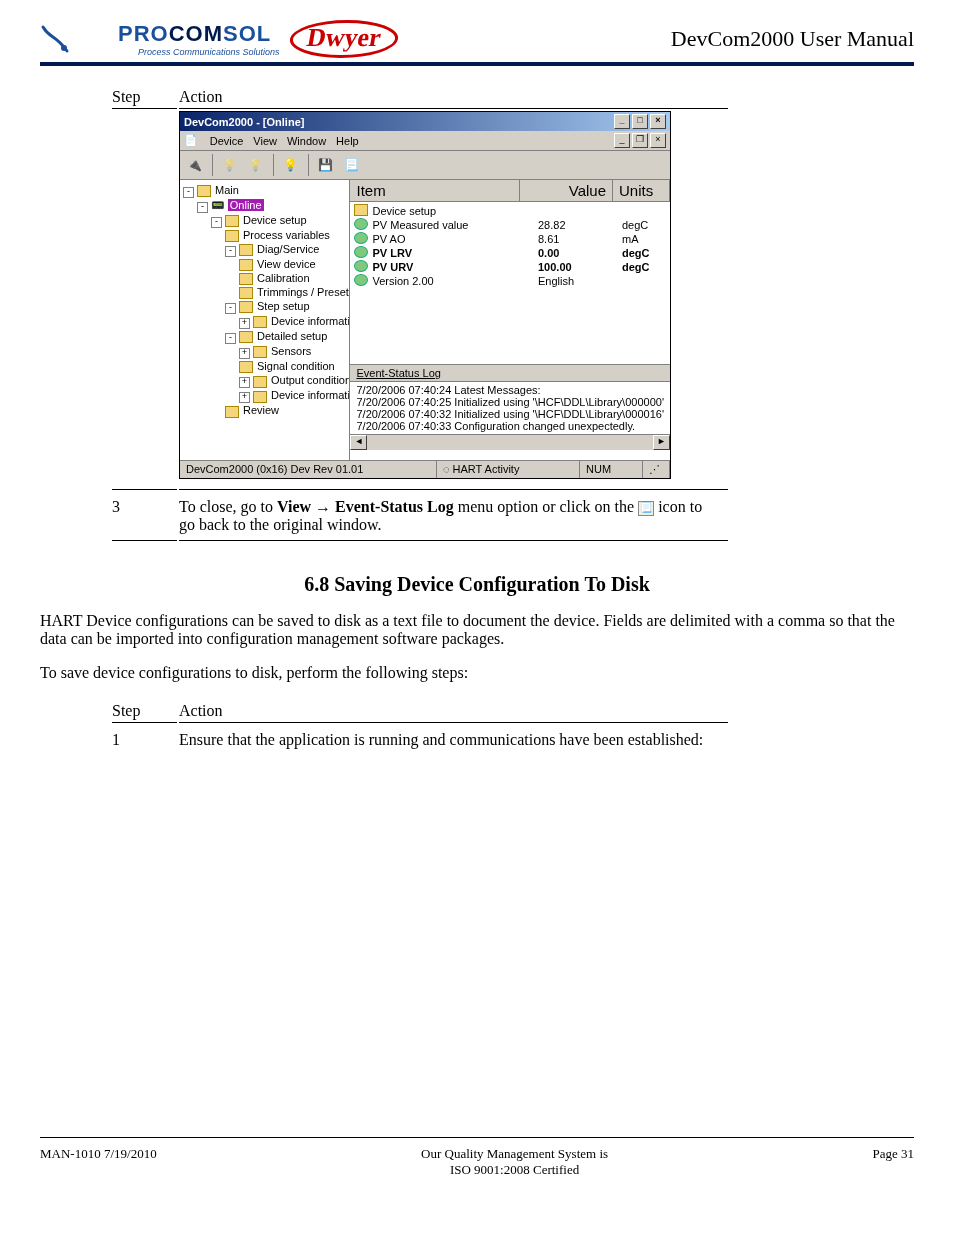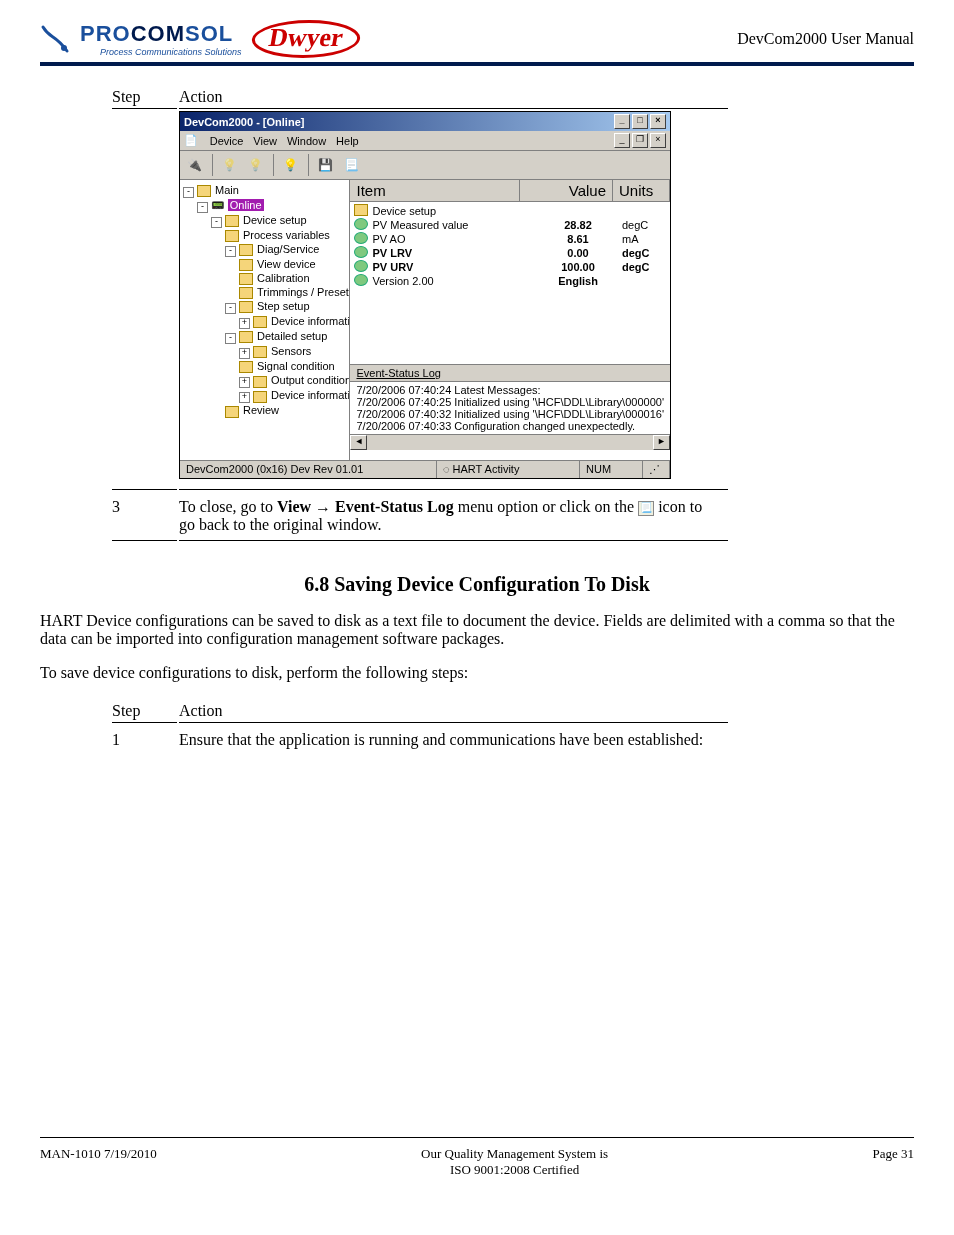--- a/index.html
+++ b/index.html
@@ -12,21 +12,21 @@
     width: 954px;
     box-sizing: border-box;
   }
   .header-row {
     display: flex;
     align-items: center;
     justify-content: space-between;
     margin-bottom: 4px;
   }
   .logos { display: flex; align-items: center; gap: 10px; }
-  .logo-procomsol { display: flex; flex-direction: column; }
+  .logo-procomsol { display: flex; flex-direction: column; margin-left: 38px; }
   .logo-procomsol-main {
     font-family: Arial, sans-serif;
     font-weight: bold;
     font-size: 22px;
     letter-spacing: 1px;
   }
   .logo-procomsol-main .pcs-blue { color: #1a4f9c; }
   .logo-procomsol-main .pcs-dark { color: #001a4d; }
   .logo-procomsol-tag {
     font-family: Arial, sans-serif;
@@ -44,21 +44,21 @@
     border-radius: 50% / 50%;
     padding: 2px 14px 4px 14px;
     transform: skewX(-10deg);
     font-family: "Brush Script MT", cursive;
     font-size: 26px;
     color: #c00;
     font-weight: bold;
     line-height: 1;
   }
   .doc-title {
-    font-size: 16px;
+    font-size: 22px;
     color: #000;
   }
   .thick-rule {
     border: none;
     border-top: 4px solid #001a4d;
     margin: 2px 0 18px 0;
   }
   .step-table {
     margin-left: 70px;
     width: 620px;
@@ -166,21 +166,21 @@
     display:flex; background:#d4d0c8; border-bottom:1px solid #808080;
   }
   .list-header div {
     padding:2px 6px; border-right:1px solid #808080; font-size:15px;
   }
   .col-item{ flex:1.3; } .col-val{ width:80px; text-align:right;} .col-unit{ width:44px; }
   .list-body { padding:2px 4px; }
   .list-row { display:flex; line-height:14px; }
   .list-row .ic { width:12px; height:10px; margin-right:4px; background:#f5d57a; border:1px solid #aa8800; }
   .list-row .ic.g { background:#7fc97f; border-color:#2a7; border-radius:50%; }
-  .list-row .nm{ flex:1.3; } .list-row .vl{ width:80px; text-align:center;font-weight:bold;} .list-row .un{ width:44px; padding-left:4px;}
+  .list-row .nm{ flex:1.3; } .list-row .vl{ width:80px; text-align:left;} .list-row .un{ width:44px; padding-left:4px;}
   .bold{font-weight:bold;}
   .log-pane { height:95px; background:#fff; font-size:11px; }
   .log-head { background:#d4d0c8; padding:2px 6px; border-bottom:1px solid #808080; text-decoration:underline;}
   .log-body { padding:2px 6px; white-space:nowrap; overflow:hidden;}
   .scroll-h { height:15px; background:#d4d0c8; border-top:1px solid #808080; display:flex; align-items:center;}
   .scroll-h .arr{ width:15px; height:13px; background:#d4d0c8; border:1px solid #fff; border-right-color:#404040; border-bottom-color:#404040; text-align:center; font-size:9px; line-height:11px;}
   .scroll-h .track{ flex:1; background:#e8e8e8;}
   .statusbar { display:flex; border-top:1px solid #808080; background:#d4d0c8; font-size:11px;}
   .statusbar div{ padding:2px 6px; border-right:1px solid #808080;}
   .sb-main{flex:1;} .sb-hart{width:130px;} .sb-num{width:50px;} .sb-grip{width:14px;}

